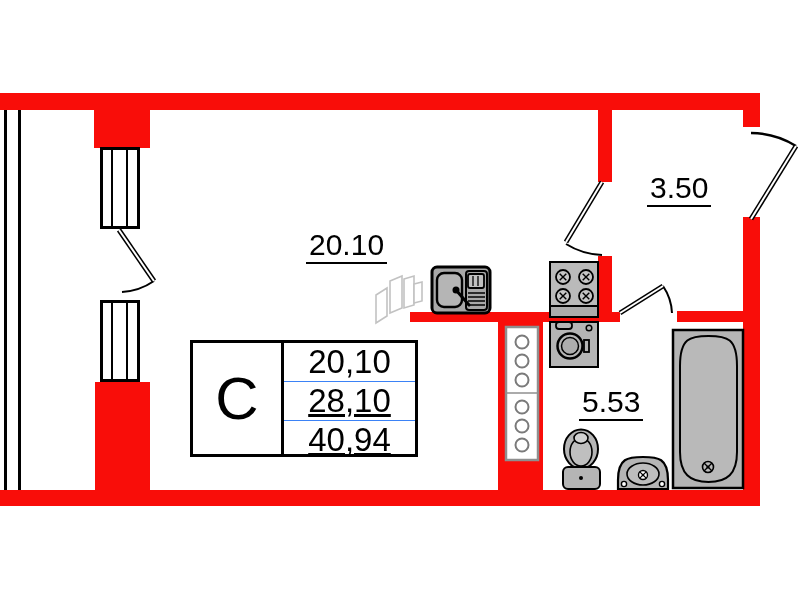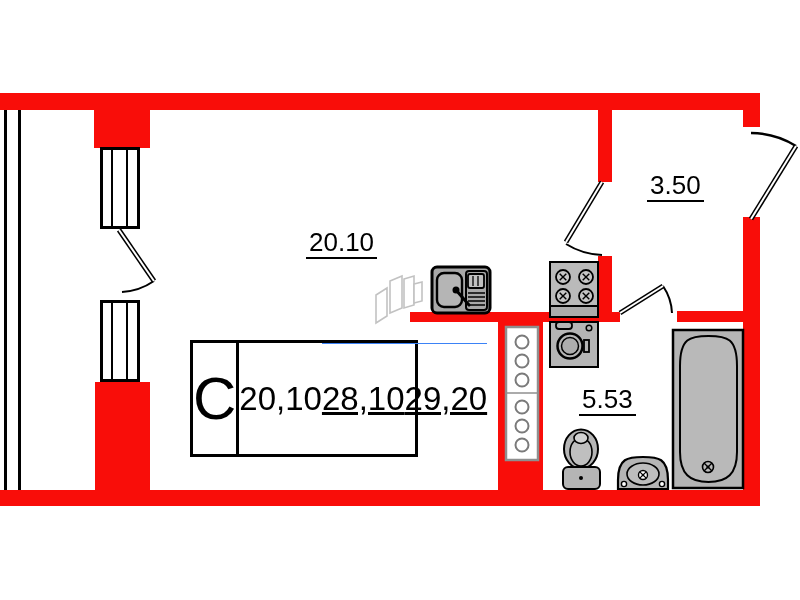--- a/index.html
+++ b/index.html
@@ -4,27 +4,27 @@
 <style>
   html,body{margin:0;padding:0;background:#fff;}
   .plan{position:relative;width:800px;height:600px;background:#fff;
         font-family:"Liberation Sans",sans-serif;overflow:hidden;}
   .wall{position:absolute;background:var(--wall-red,#f90d09);}
   .bline{position:absolute;background:#000;}
   .window{position:absolute;width:40px;height:82px;border:3px solid #000;
           box-sizing:border-box;background:#fff;}
   .wpane{position:absolute;top:0;bottom:0;width:2px;background:#000;}
   .overlay{position:absolute;left:0;top:0;}
-  .area-label{position:absolute;font-size:26px;color:#000;line-height:1.05;
+  .area-label{position:absolute;font-size:30px;color:#000;line-height:1.05;
               border-bottom:2px solid #000;padding:0 3px 1px;}
   .info-table{position:absolute;left:190px;top:340px;width:228px;height:117px;
               border:3px solid #000;box-sizing:border-box;display:flex;background:#fff;}
   .type-cell{width:88px;border-right:3px solid #000;display:flex;align-items:center;
              justify-content:center;font-size:60px;color:#000;}
-  .vals{flex:1;display:flex;flex-direction:row;}
+  .vals{flex:1;display:flex;flex-direction:column;}
   .vrow{flex:1;display:flex;align-items:center;justify-content:center;
         font-size:33px;color:#000;}
   .vrow + .vrow{border-top:1px solid #3b82f6;text-decoration:underline;}
   svg .fixfill{fill:var(--fixture-gray,#b5b5b5);}
   svg .lightline{stroke:var(--light-gray-outline,#c2c2c2);}
 </style>
 </head>
 <body>
 
 <div class="plan">
@@ -176,17 +176,17 @@
 
   <div class="area-label" style="left:266px;top:229px;margin-left:40px;">20.10</div>
   <div class="area-label" style="left:647px;top:172px;">3.50</div>
   <div class="area-label" style="left:579px;top:386px;">5.53</div>
 
   <div class="info-table">
     <div class="type-cell">С</div>
     <div class="vals">
       <div class="vrow">20,10</div>
       <div class="vrow">28,10</div>
-      <div class="vrow">29,20</div>
+      <div class="vrow">40,94</div>
     </div>
   </div>
 
 </div>
 
 </body></html>

